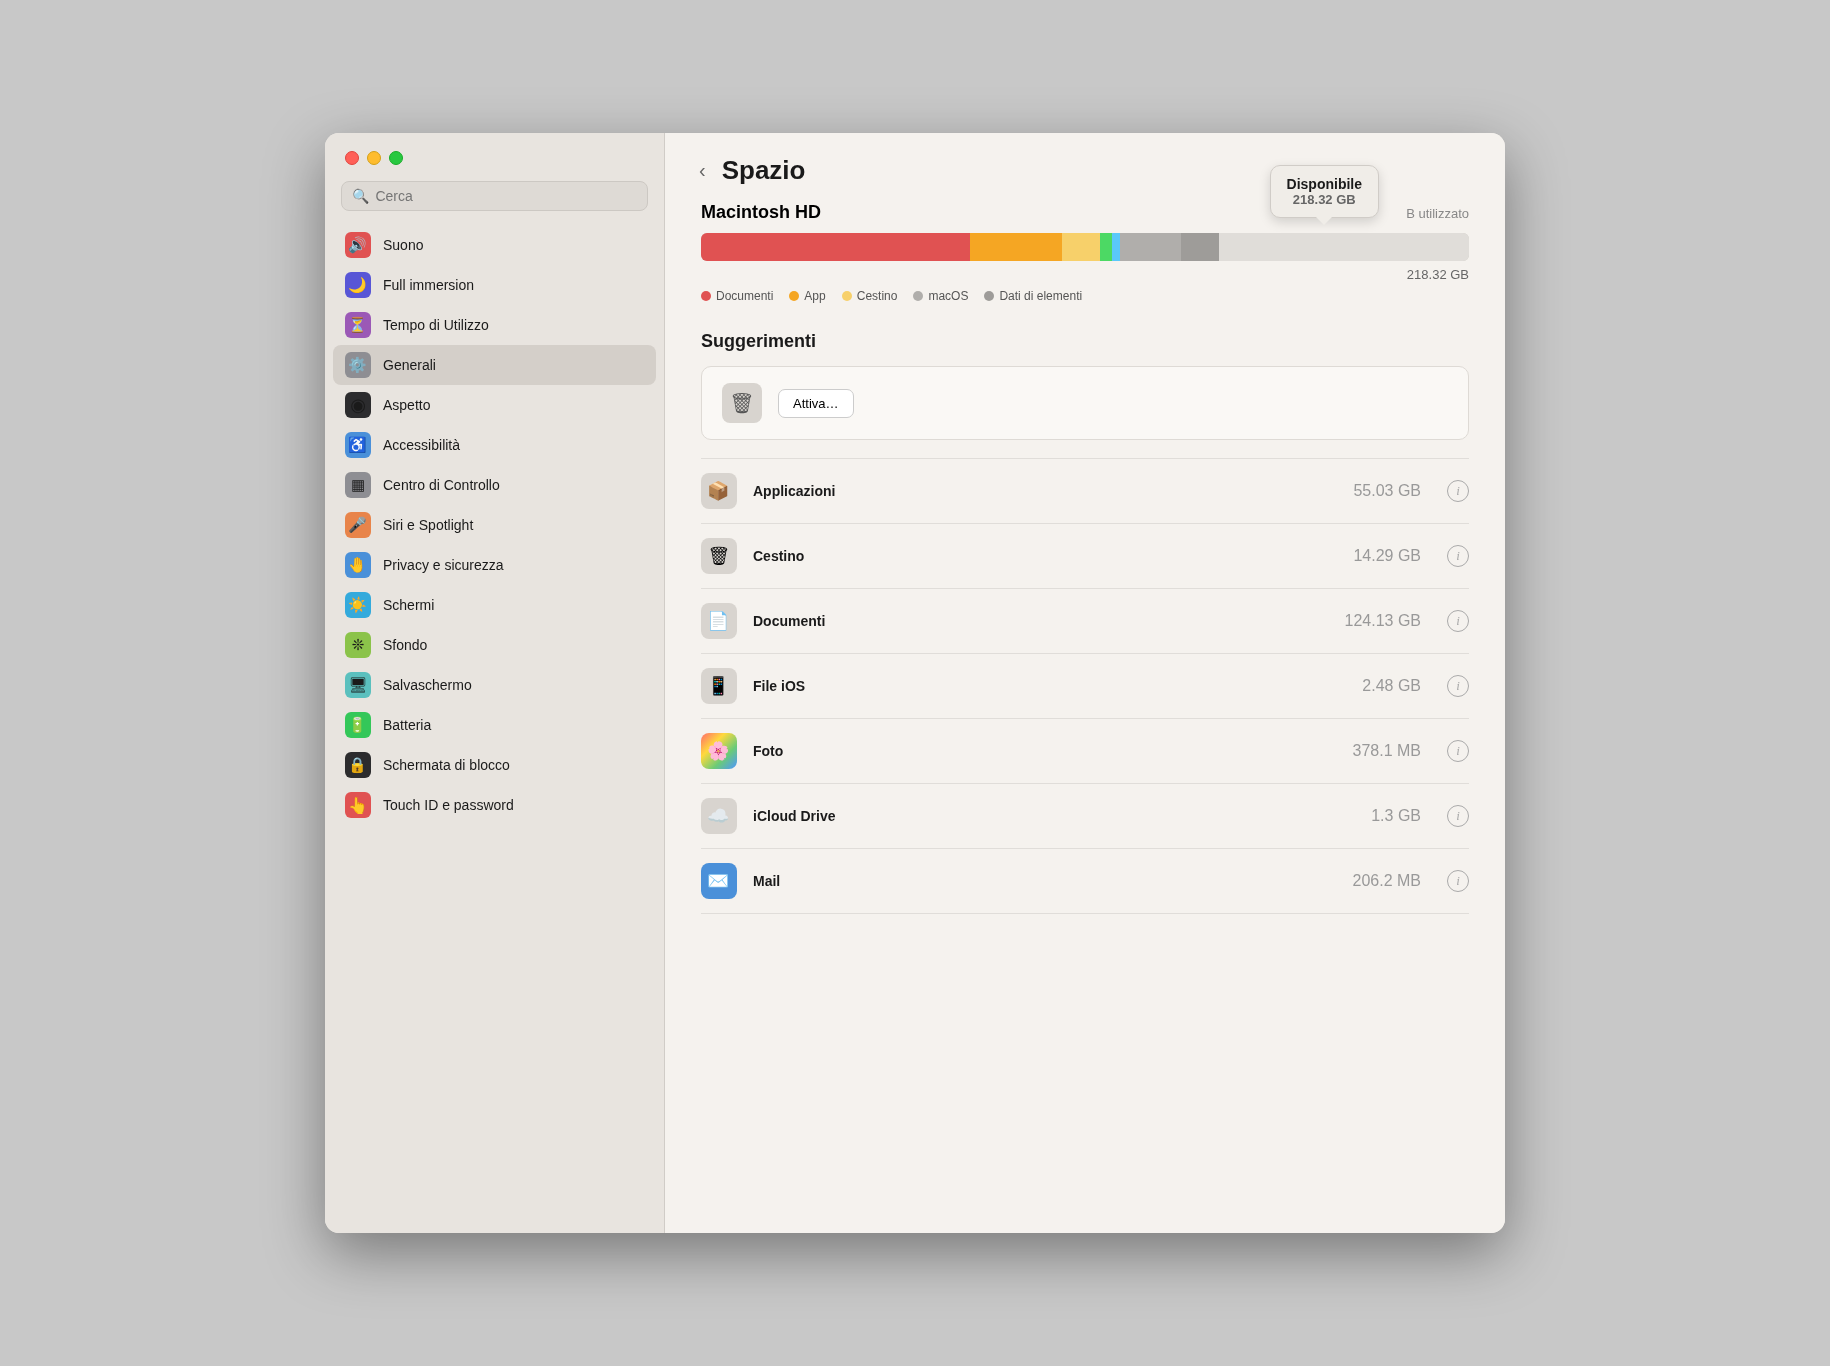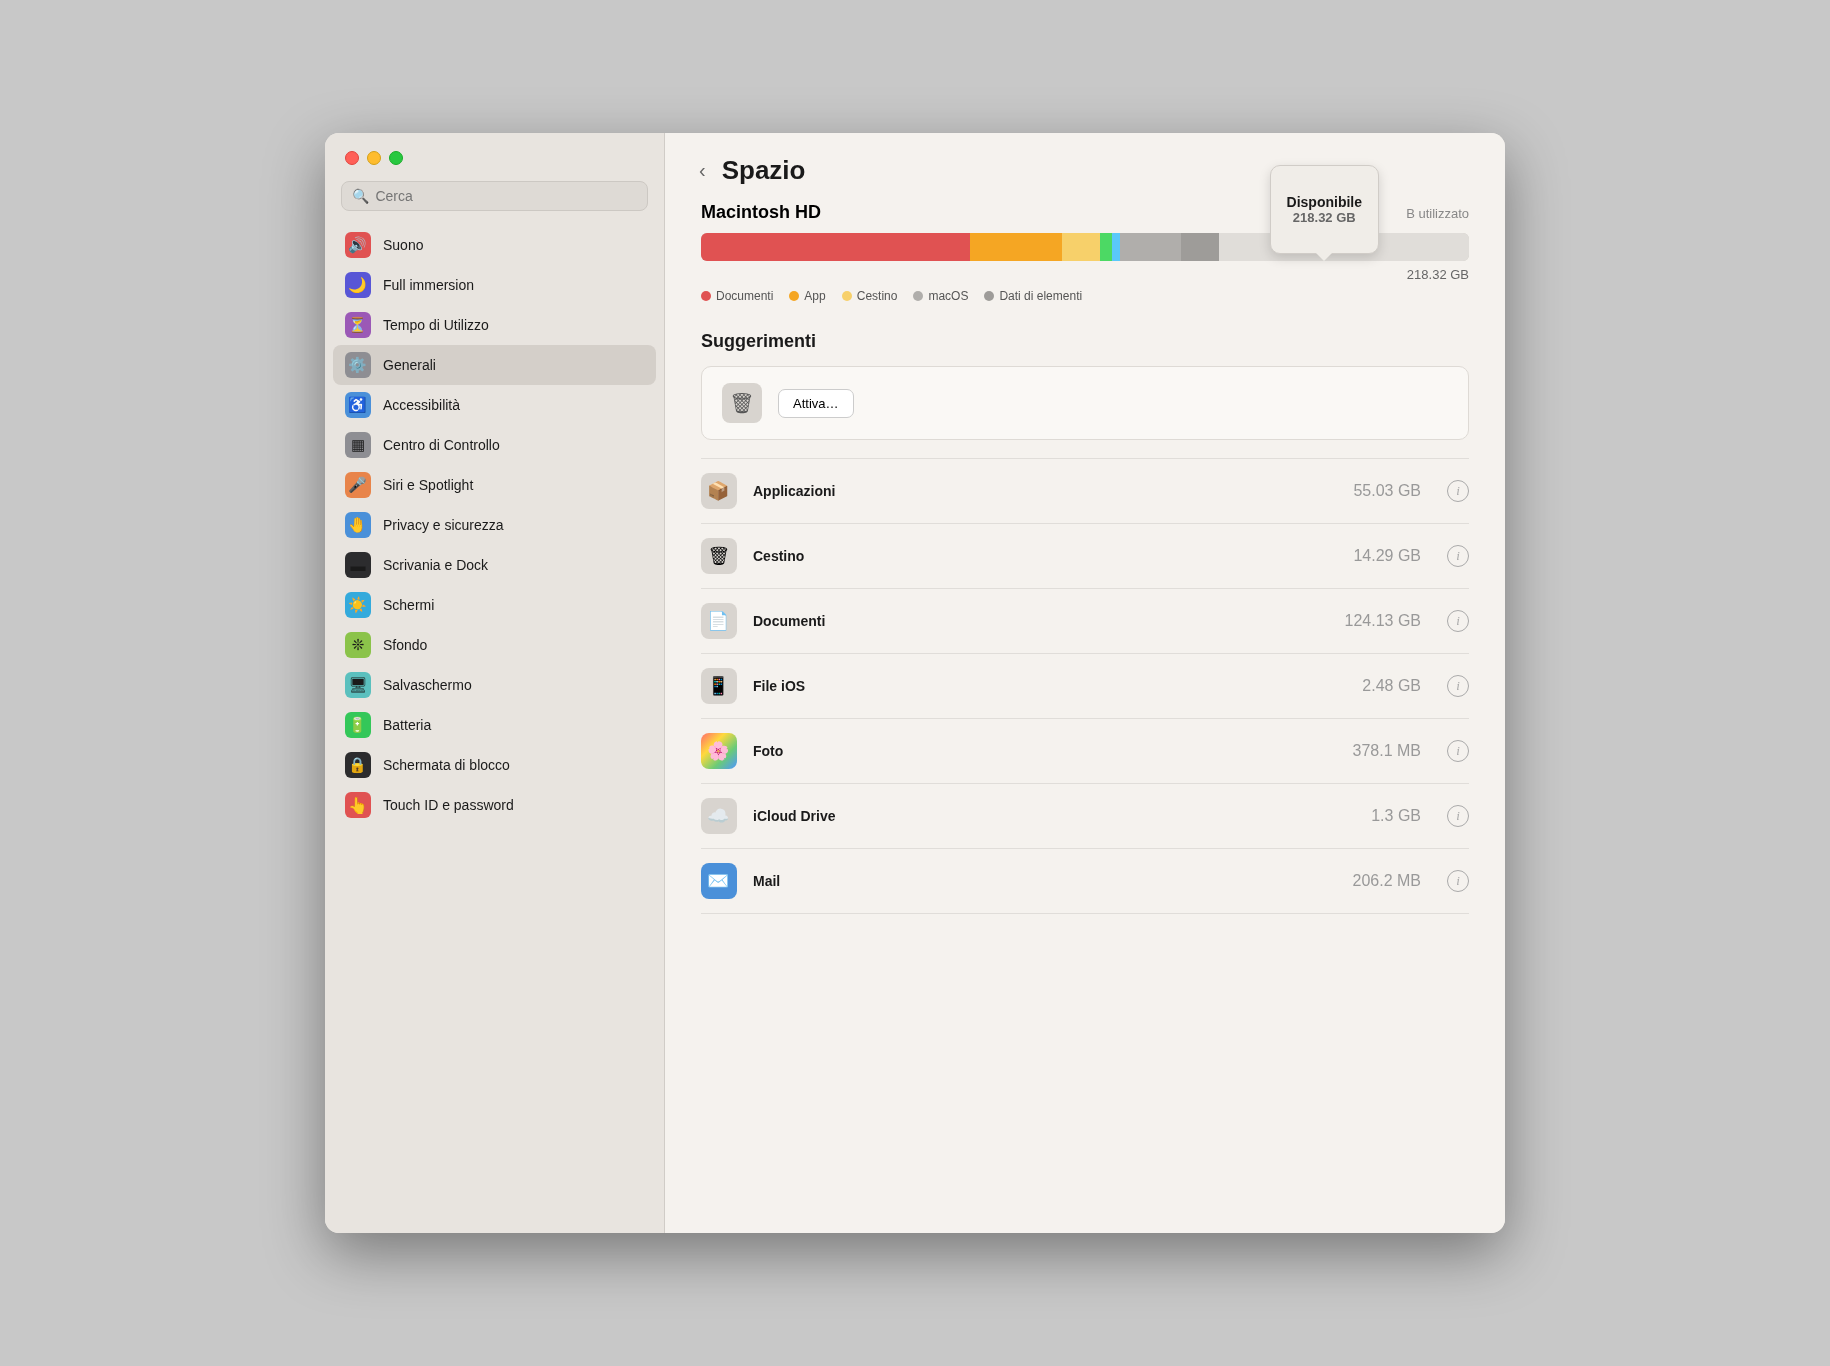--- a/index.html
+++ b/index.html
@@ -183,21 +183,21 @@
       color: #666;
     }
     
     .tooltip-bubble {
       position: absolute;
       right: 90px;
       top: -68px;
       background: #f0ede8;
       border: 1px solid #d0ccc7;
       border-radius: 10px;
-      padding: 28px 16px;
+      padding: 10px 16px;
       text-align: center;
       box-shadow: 0 4px 12px rgba(0,0,0,0.15);
       font-size: 15px;
       font-weight: 600;
     }
     .tooltip-bubble::after {
       content: '';
       position: absolute;
       bottom: -8px;
       left: 50%;
@@ -361,38 +361,38 @@
       </li>
       <li class="sidebar-item">
         <div class="sidebar-icon icon-purple">⏳</div>
         <span>Tempo di Utilizzo</span>
       </li>
       <li class="sidebar-item active">
         <div class="sidebar-icon icon-gray">⚙️</div>
         <span>Generali</span>
       </li>
       <li class="sidebar-item">
+        <div class="sidebar-icon icon-black" style="font-size:18px;">◉</div>
+        <span>Aspetto</span>
+      </li>
+      <li class="sidebar-item">
         <div class="sidebar-icon icon-blue">♿</div>
         <span>Accessibilità</span>
       </li>
       <li class="sidebar-item">
         <div class="sidebar-icon icon-gray">▦</div>
         <span>Centro di Controllo</span>
       </li>
       <li class="sidebar-item">
         <div class="sidebar-icon icon-orange">🎤</div>
         <span>Siri e Spotlight</span>
       </li>
       <li class="sidebar-item">
         <div class="sidebar-icon icon-blue">🤚</div>
         <span>Privacy e sicurezza</span>
-      </li>
-      <li class="sidebar-item">
-        <div class="sidebar-icon icon-black">▬</div>
-        <span>Scrivania e Dock</span>
       </li>
       <li class="sidebar-item">
         <div class="sidebar-icon icon-cyan">☀️</div>
         <span>Schermi</span>
       </li>
       <li class="sidebar-item">
         <div class="sidebar-icon" style="background: #8bc34a;">❊</div>
         <span>Sfondo</span>
       </li>
       <li class="sidebar-item">

